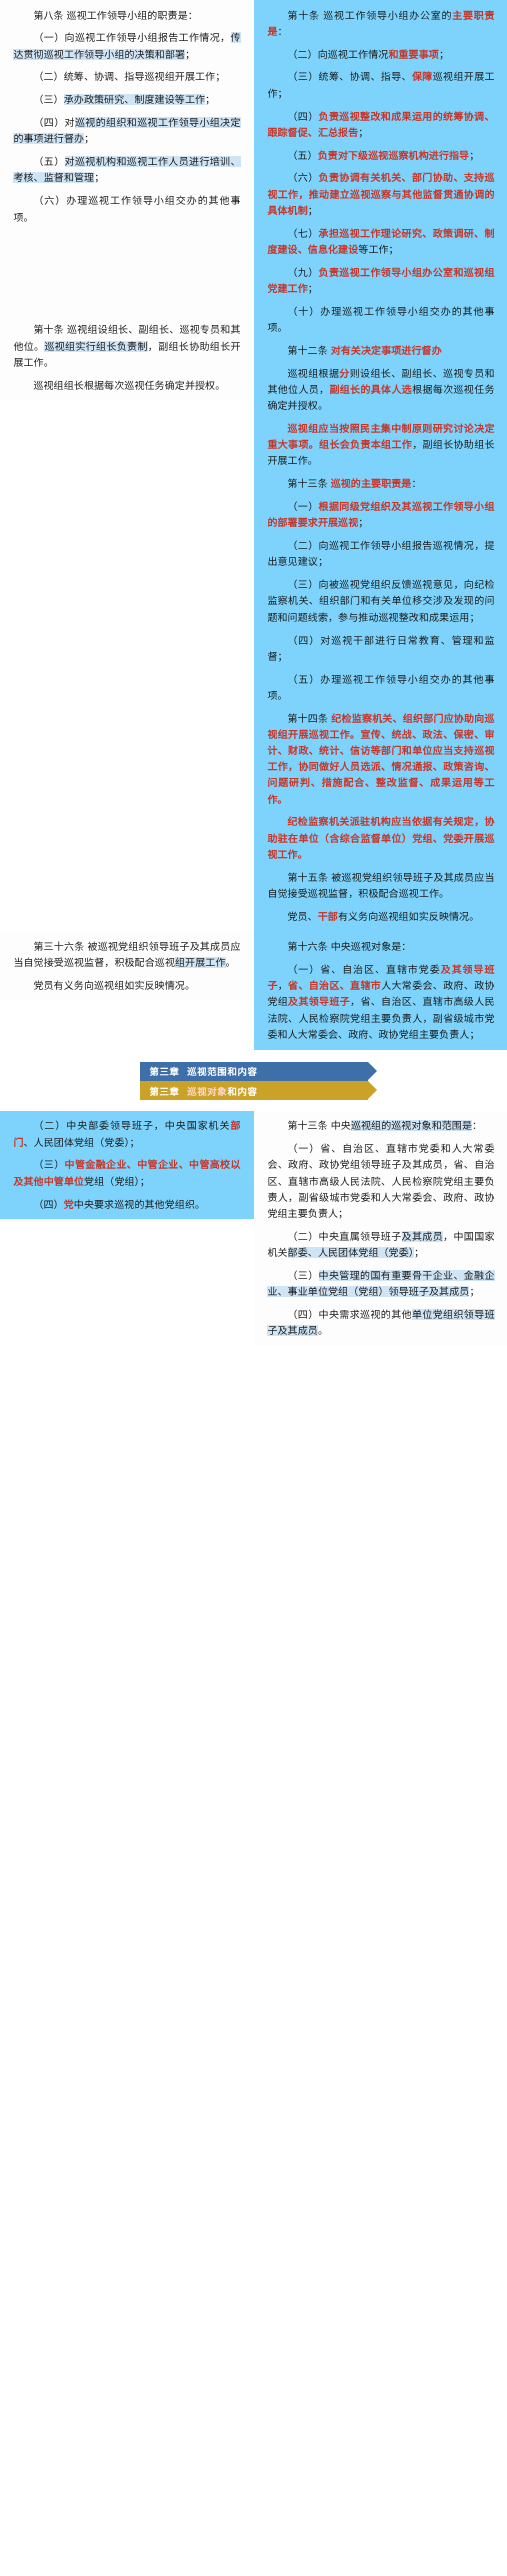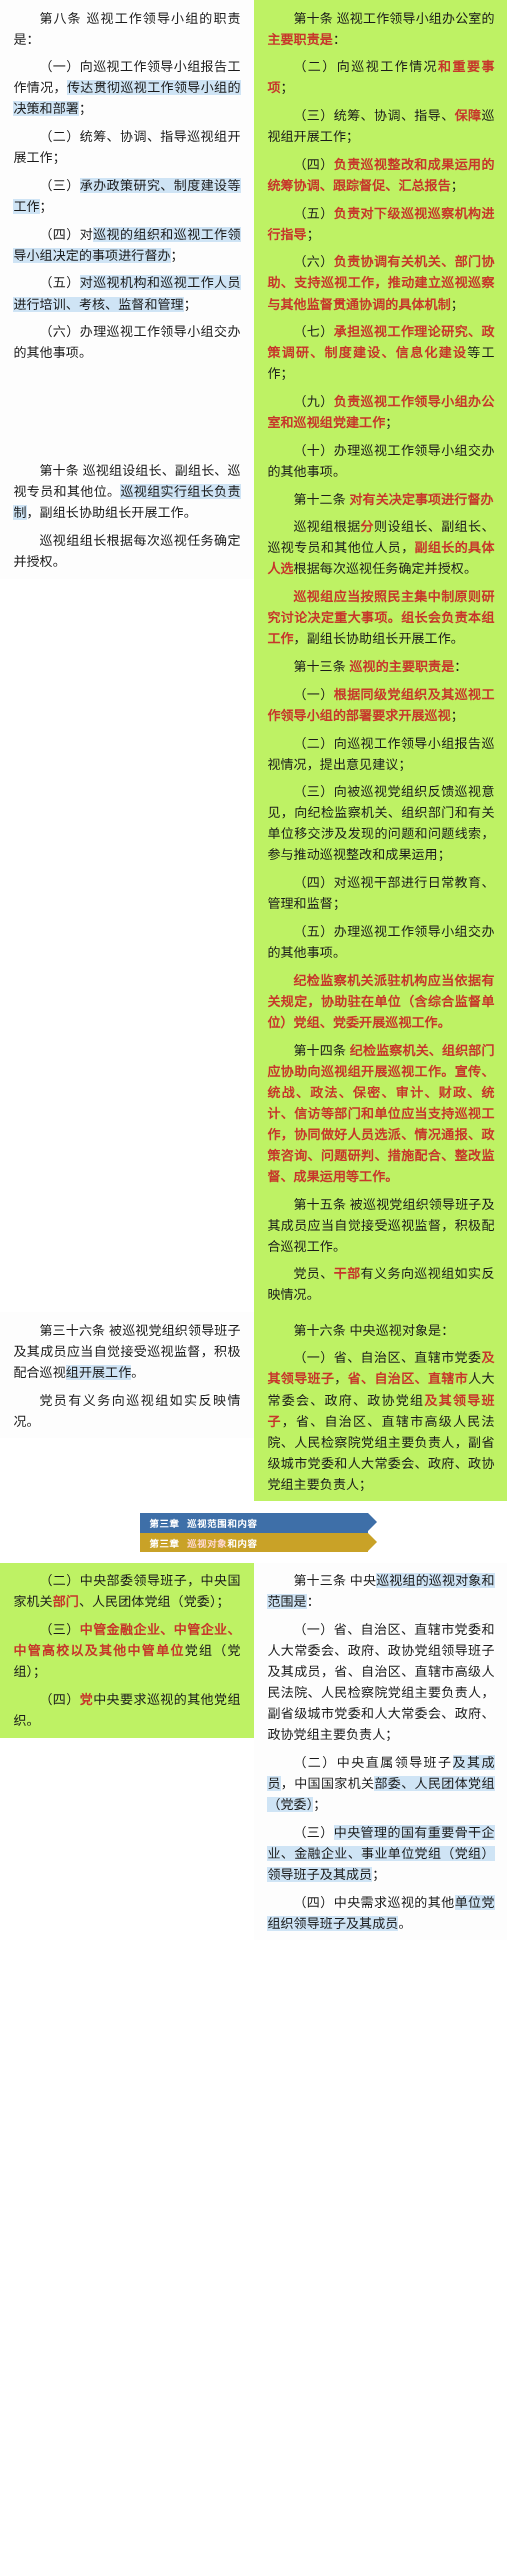--- a/index.html
+++ b/index.html
@@ -18,25 +18,25 @@
   .columns {
     display: flex;
     width: 508px;
     align-items: flex-start;
   }
   .col {
     width: 254px;
     padding: 7.5px 13.4px 0 13.4px;
   }
   .col.left  { background: #fdfdfd; }
-  .col.right { background: #bef264; }
+  .col.right { background: #7dd3fc; }
 
   
   .p {
-    font-size: 13px;
+    font-size: 10px;
     line-height: 1.62;
     color: #1a1a1a;
     margin: 0 0 6.7px 0;
     text-align: justify;
     text-justify: inter-ideograph;
     letter-spacing: 0.1px;
   }
   .p.indent { text-indent: 2em; }
 
   
@@ -118,22 +118,22 @@
       <div class="p indent">（十）办理巡视工作领导小组交办的其他事项。</div>
       <div class="p indent">第十二条 <span class="rb">对有关决定事项进行督办</span></div>
       <div class="p indent">巡视组根据<span class="rb">分</span>则设组长、副组长、巡视专员和其他位人员，<span class="rb">副组长的具体人选</span>根据每次巡视任务确定并授权。</div>
       <div class="p indent"><span class="rb">巡视组应当按照民主集中制原则研究讨论决定重大事项。组长会负责本组工作</span>，副组长协助组长开展工作。</div>
       <div class="p indent">第十三条  <span class="rb">巡视的主要职责是</span>：</div>
       <div class="p indent">（一）<span class="rb">根据同级党组织及其巡视工作领导小组的部署要求开展巡视</span>；</div>
       <div class="p indent">（二）向巡视工作领导小组报告巡视情况，提出意见建议；</div>
       <div class="p indent">（三）向被巡视党组织反馈巡视意见，向纪检监察机关、组织部门和有关单位移交涉及发现的问题和问题线索，参与推动巡视整改和成果运用；</div>
       <div class="p indent">（四）对巡视干部进行日常教育、管理和监督；</div>
       <div class="p indent">（五）办理巡视工作领导小组交办的其他事项。</div>
+      <div class="p indent">第十四条 <span class="rb">纪检监察机关、组织部门应协助向巡视组开展巡视工作。宣传、统战、政法、保密、审计、财政、统计、信访等部门和单位应当支持巡视工作，协同做好人员选派、情况通报、政策咨询、问题研判、措施配合、整改监督、成果运用等工作。</span></div>
       <div class="p indent"><span class="rb">纪检监察机关派驻机构应当依据有关规定，协助驻在单位（含综合监督单位）党组、党委开展巡视工作。</span></div>
-      <div class="p indent">第十四条 <span class="rb">纪检监察机关、组织部门应协助向巡视组开展巡视工作。宣传、统战、政法、保密、审计、财政、统计、信访等部门和单位应当支持巡视工作，协同做好人员选派、情况通报、政策咨询、问题研判、措施配合、整改监督、成果运用等工作。</span></div>
       <div class="p indent">第十五条  被巡视党组织领导班子及其成员应当自觉接受巡视监督，积极配合巡视工作。</div>
       <div class="p indent">党员、<span class="rb">干部</span>有义务向巡视组如实反映情况。</div>
     </div>
   </div>
 
   <div class="columns">
     <div class="col left">
       <div class="p indent">第三十六条 被巡视党组织领导班子及其成员应当自觉接受巡视监督，积极配合巡视<span class="hl-blue">组开展工作</span>。</div>
       <div class="p indent">党员有义务向巡视组如实反映情况。</div>
     </div>

